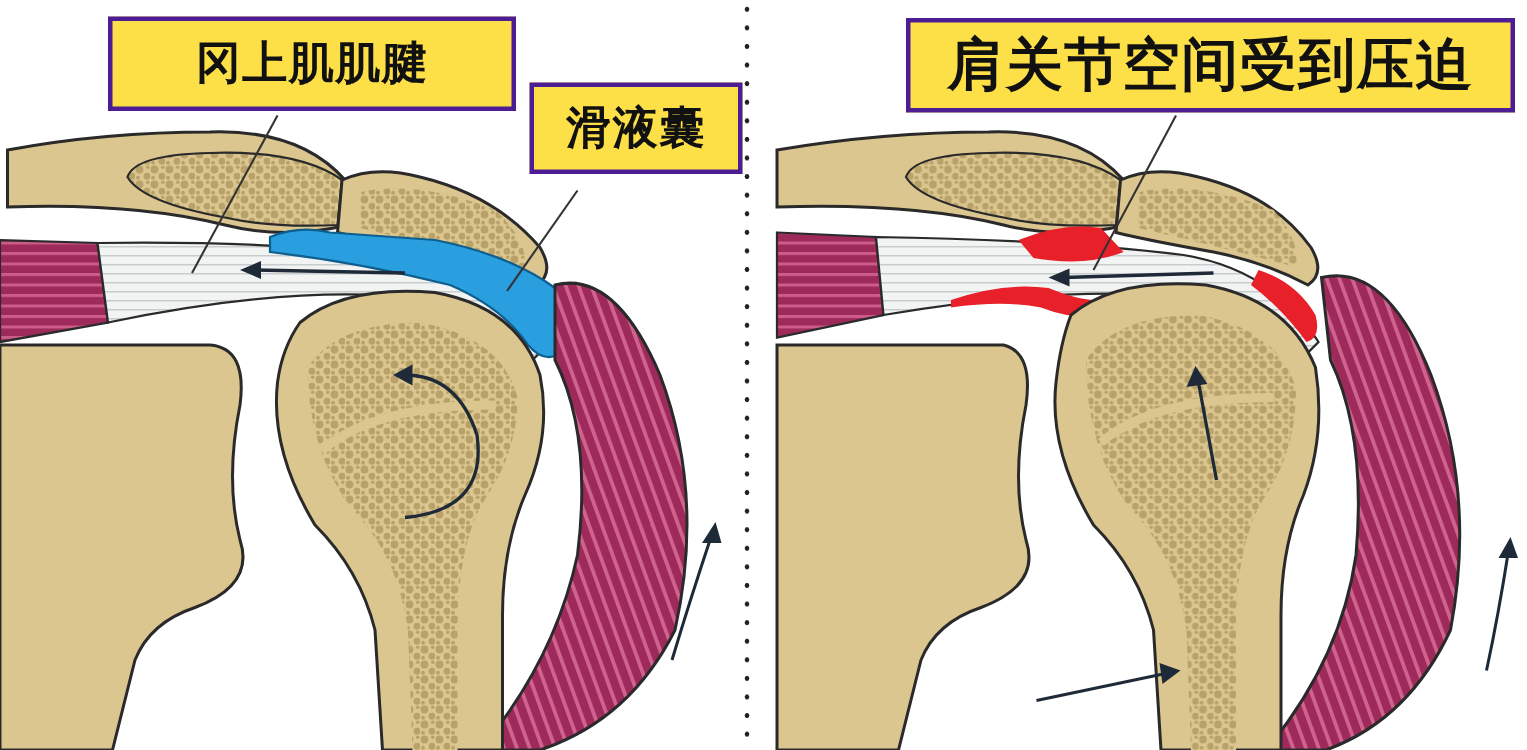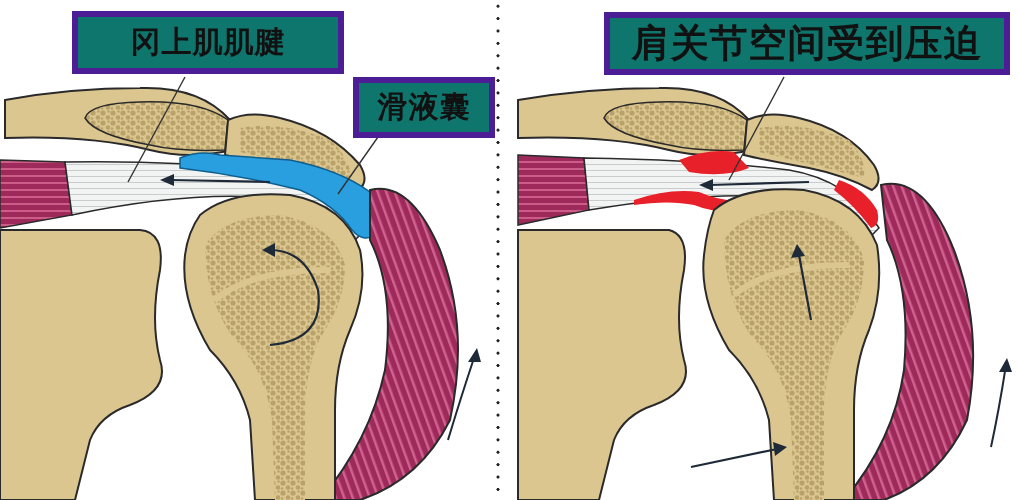--- a/index.html
+++ b/index.html
@@ -4,26 +4,26 @@
 <style>
   html, body { margin: 0; padding: 0; background: #ffffff; }
   body { width: 1018px; height: 500px; overflow: hidden; position: relative; font-family: "DejaVu Sans", sans-serif; }
   .panel { position: absolute; top: 0; width: 509px; height: 500px; overflow: hidden; }
   .panel.left { left: 0; }
   .panel.right { left: 509px; }
   .panel svg { position: absolute; left: 0; top: 0; }
   .divider { position: absolute; left: 496px; top: 0; width: 4px; height: 500px;
     background-image: radial-gradient(circle, #222 1.4px, transparent 1.8px);
     background-size: 4px 12.4px; background-repeat: repeat-y; }
-  .label { position: absolute; background: #0f766e; border: 6px solid #4c1d95;
+  .label { position: absolute; background: #fde047; border: 3px solid #4c1d95;
     color: #111; font-weight: bold; font-family: "DejaVu Sans", sans-serif;
     display: flex; align-items: center; justify-content: center; box-sizing: border-box;
     letter-spacing: 1px; }
   .label-supra { left: 72px; top: 11px; width: 272px; height: 63px; font-size: 30px; }
-  .label-bursa { left: 353px; top: 77px; width: 142px; height: 61px; font-size: 30px; }
+  .label-bursa { left: 353px; top: 55px; width: 142px; height: 61px; font-size: 30px; }
   .label-impinge { left: 604px; top: 12px; width: 406px; height: 63px; font-size: 38px; }
 </style>
 </head>
 <body>
 
 <div class="panel left">
   <svg width="509" height="500" viewBox="0 0 509 500">
     <defs>
       <pattern id="marrowL" width="10" height="10" patternUnits="userSpaceOnUse">
         <rect width="10" height="10" fill="#dcc690"></rect>

